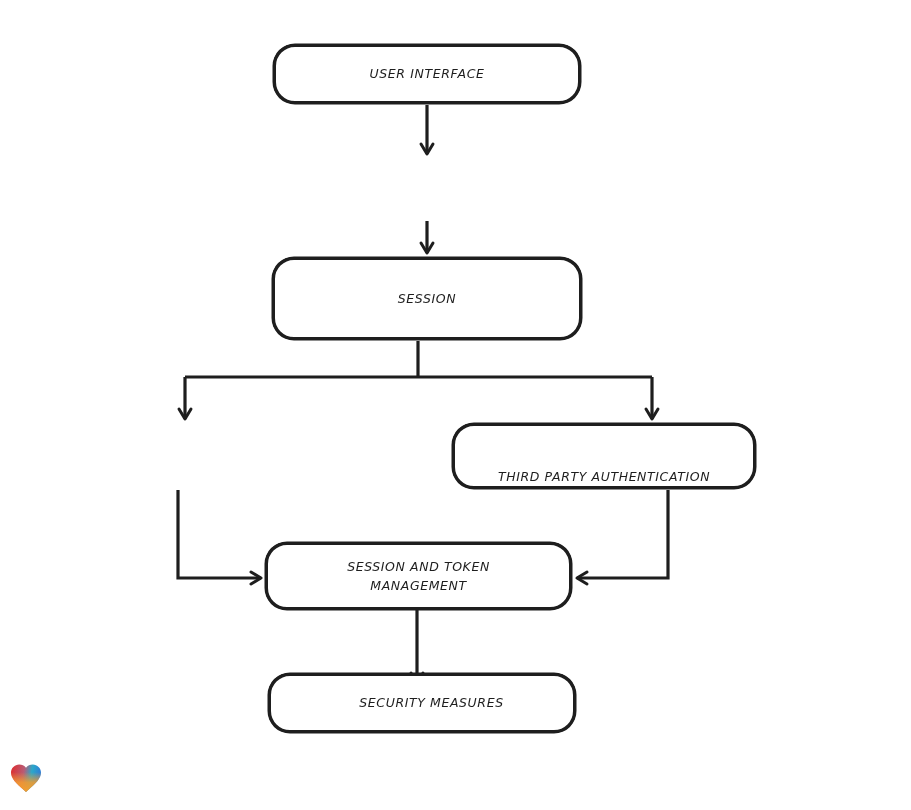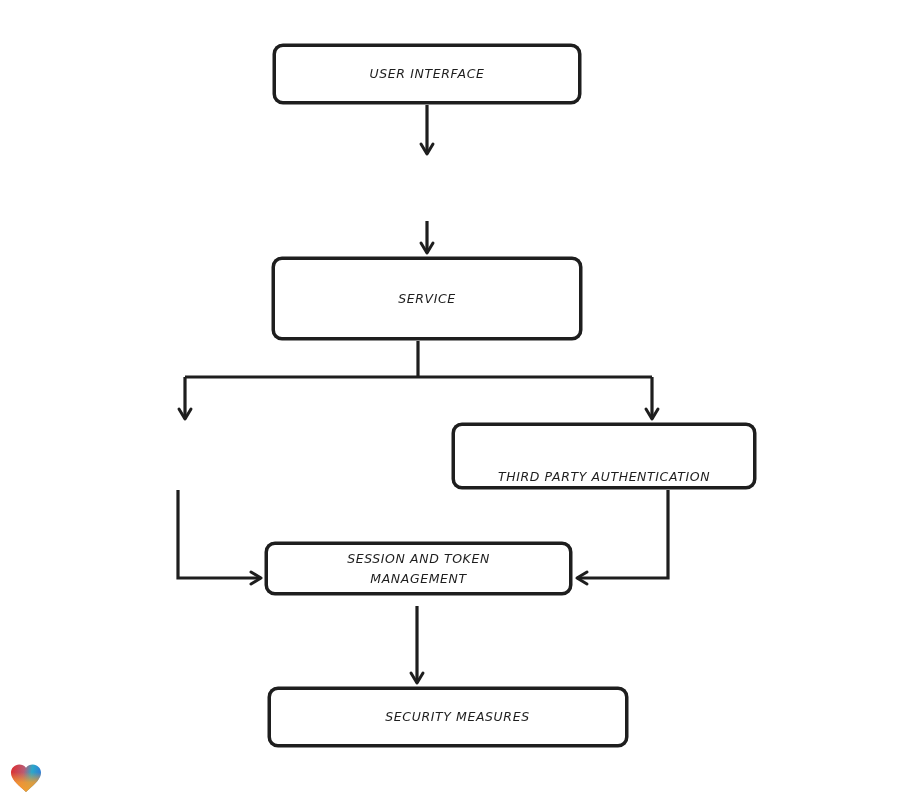--- a/index.html
+++ b/index.html
@@ -20,21 +20,21 @@
     left: 0;
     top: 0;
     width: 911px;
     height: 810px;
     pointer-events: none;
   }
   .node {
     position: absolute;
     box-sizing: border-box;
     border: 3px solid #1e1e1e;
-    border-radius: 10px;
+    border-radius: 22px;
     background: #ffffff;
     display: flex;
     flex-direction: column;
     align-items: center;
     justify-content: center;
     text-align: center;
     color: #1e1e1e;
     font-style: italic;
     font-size: 12.5px;
     letter-spacing: 0.6px;
@@ -42,22 +42,22 @@
     box-shadow: 0 0 0 0.5px #1e1e1e;
   }
   .node span { display: block; white-space: nowrap; }
 
   
   #node-user-interface        { left: 273px; top: 44px;  width: 308px; height: 60px; }
   #node-front-end-api-calls   { left: 272px; top: 158px; width: 310px; height: 62px; }
   #node-back-end-auth-service { left: 272px; top: 257px; width: 310px; height: 83px; }
   #node-database-layer        { left: 64px;  top: 423px; width: 308px; height: 66px; }
   #node-third-party-auth      { left: 452px; top: 423px; width: 304px; height: 66px; justify-content: flex-end; }
-  #node-session-token-mgmt    { left: 265px; top: 542px; width: 307px; height: 53px; }
-  #node-security-measures     { left: 268px; top: 687px; width: 360px; height: 60px; padding-left: 19px; }
+  #node-session-token-mgmt    { left: 265px; top: 542px; width: 307px; height: 68px; }
+  #node-security-measures     { left: 268px; top: 673px; width: 308px; height: 60px; padding-left: 19px; }
 
   .logo {
     position: absolute;
     left: 8px;
     top: 760px;
     width: 36px;
     height: 36px;
     cursor: pointer;
   }
 </style>
@@ -89,21 +89,21 @@
 
     <path d="M417,606 V683" fill="none" stroke="#1e1e1e" stroke-width="3.2" marker-end="url(#arrow)"></path>
   </svg>
 
   <div class="node" id="node-user-interface">
     <span>USER INTERFACE</span>
   </div>
 
 
   <div class="node" id="node-back-end-auth-service">
-    <span>SERVICE</span>
+    <span>SESSION</span>
   </div>
 
 
   <div class="node" id="node-third-party-auth">
     <span>THIRD PARTY AUTHENTICATION</span>
   </div>
 
   <div class="node" id="node-session-token-mgmt">
     <span>SESSION AND TOKEN</span>
     <span>MANAGEMENT</span>

